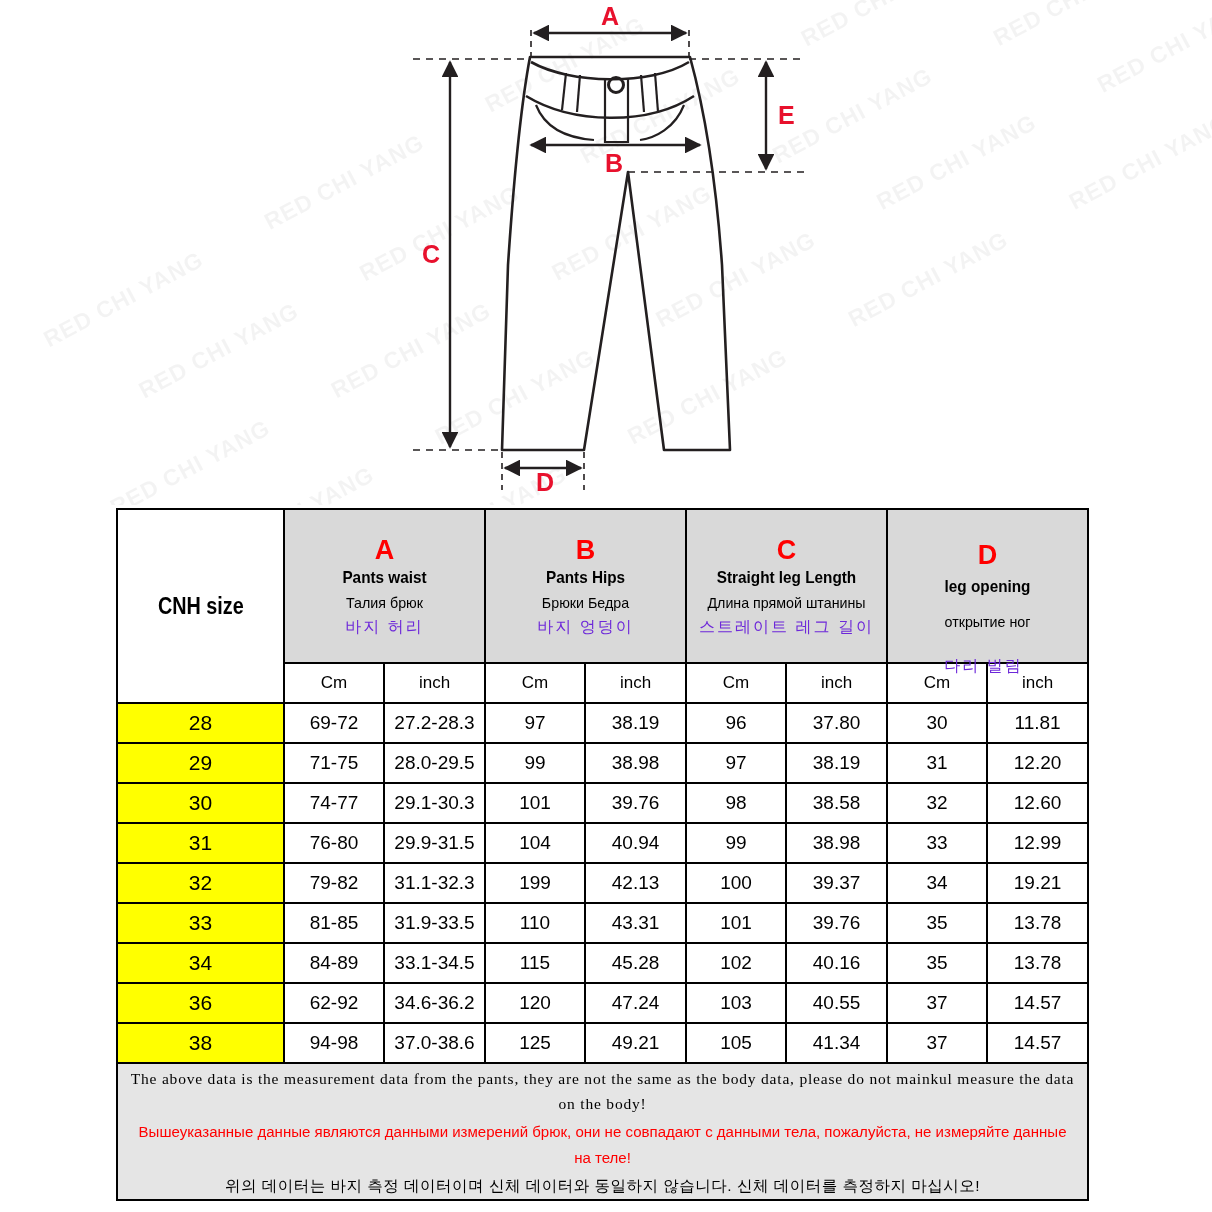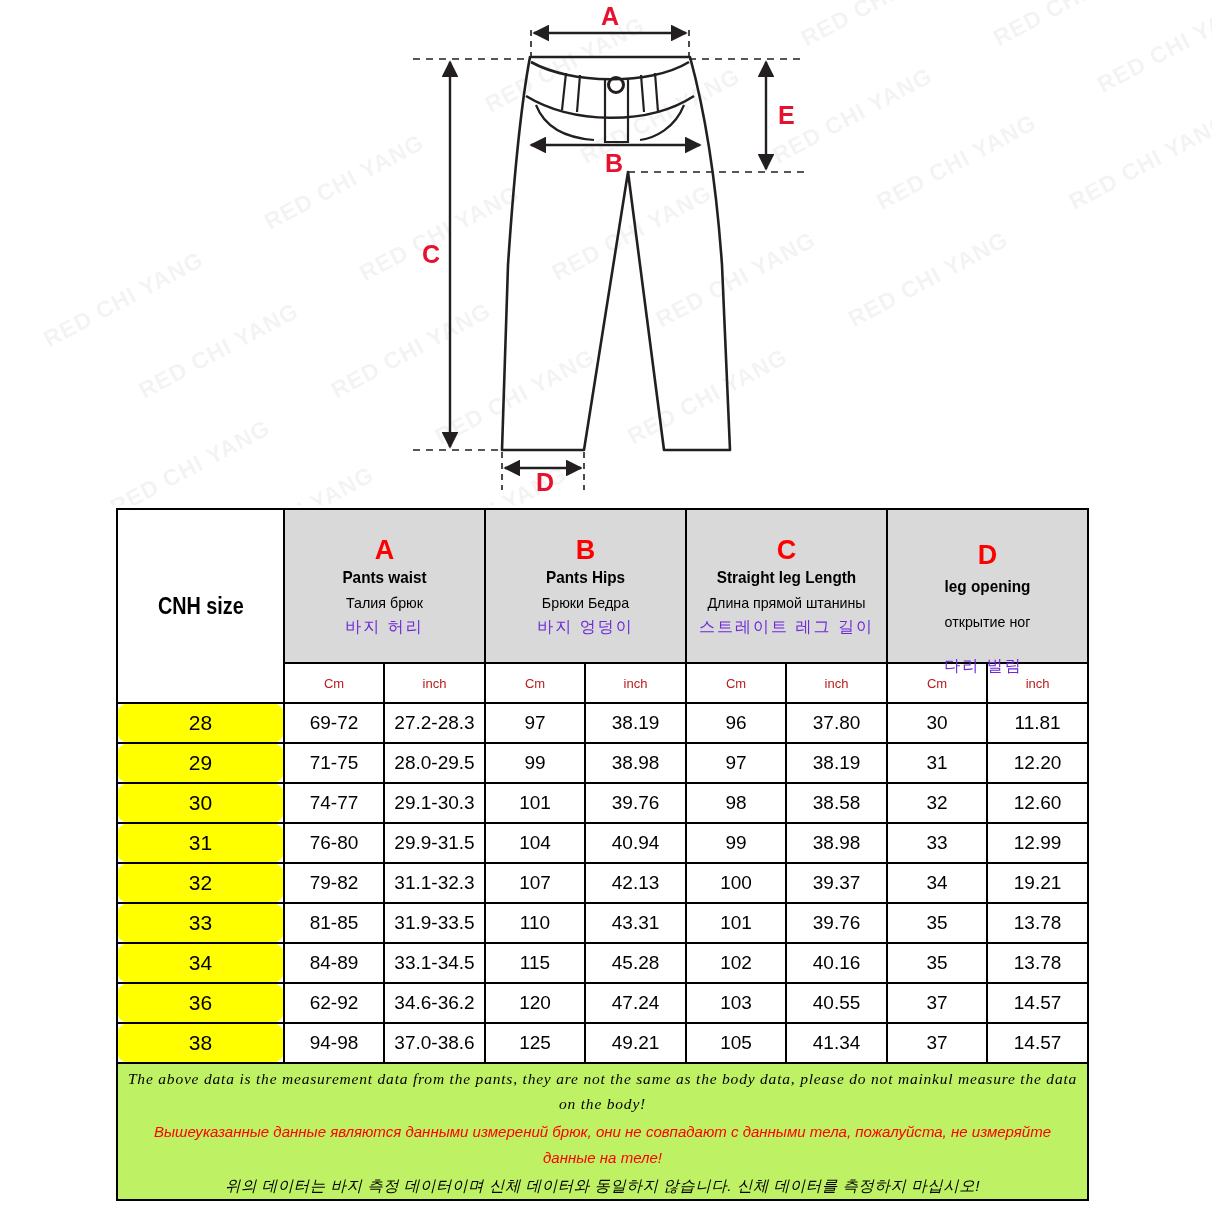--- a/index.html
+++ b/index.html
@@ -112,47 +112,45 @@
     left: 0;
     right: 8px;
     bottom: -16px;
     z-index: 5;
   }
 
   
   td.unit-head {
     background: #ffffff;
     height: 38px;
-    font-size: 13px;
-    color: #b91c1c;
+    font-size: 17px;
+    color: #000000;
   }
 
   
   td.size-cell {
     background: #ffff00;
     font-size: 21px;
     font-weight: bold;
     height: 38px;
     color: #000;
-    border-radius: 12px;
   }
   td.val {
     background: #ffffff;
     font-size: 19px;
     height: 38px;
     color: #000;
   }
 
   
   td.note-cell {
-    background: #bef264;
+    background: #e5e5e5;
     padding: 8px 6px 6px 6px;
     height: 120px;
     vertical-align: top;
-    font-style: italic;
   }
   .note-en {
     font-family: "Liberation Serif", serif;
     font-size: 15.5px;
     line-height: 25px;
     color: #000000;
     letter-spacing: 0.8px;
     text-align: center;
     margin: 2px 4px 3px 4px;
   }
@@ -422,21 +420,21 @@
         <td class="val">40.94</td>
         <td class="val">99</td>
         <td class="val">38.98</td>
         <td class="val">33</td>
         <td class="val">12.99</td>
       </tr>
       <tr>
         <td class="size-cell">32</td>
         <td class="val">79-82</td>
         <td class="val">31.1-32.3</td>
-        <td class="val">107</td>
+        <td class="val">199</td>
         <td class="val">42.13</td>
         <td class="val">100</td>
         <td class="val">39.37</td>
         <td class="val">34</td>
         <td class="val">19.21</td>
       </tr>
       <tr>
         <td class="size-cell">33</td>
         <td class="val">81-85</td>
         <td class="val">31.9-33.5</td>

